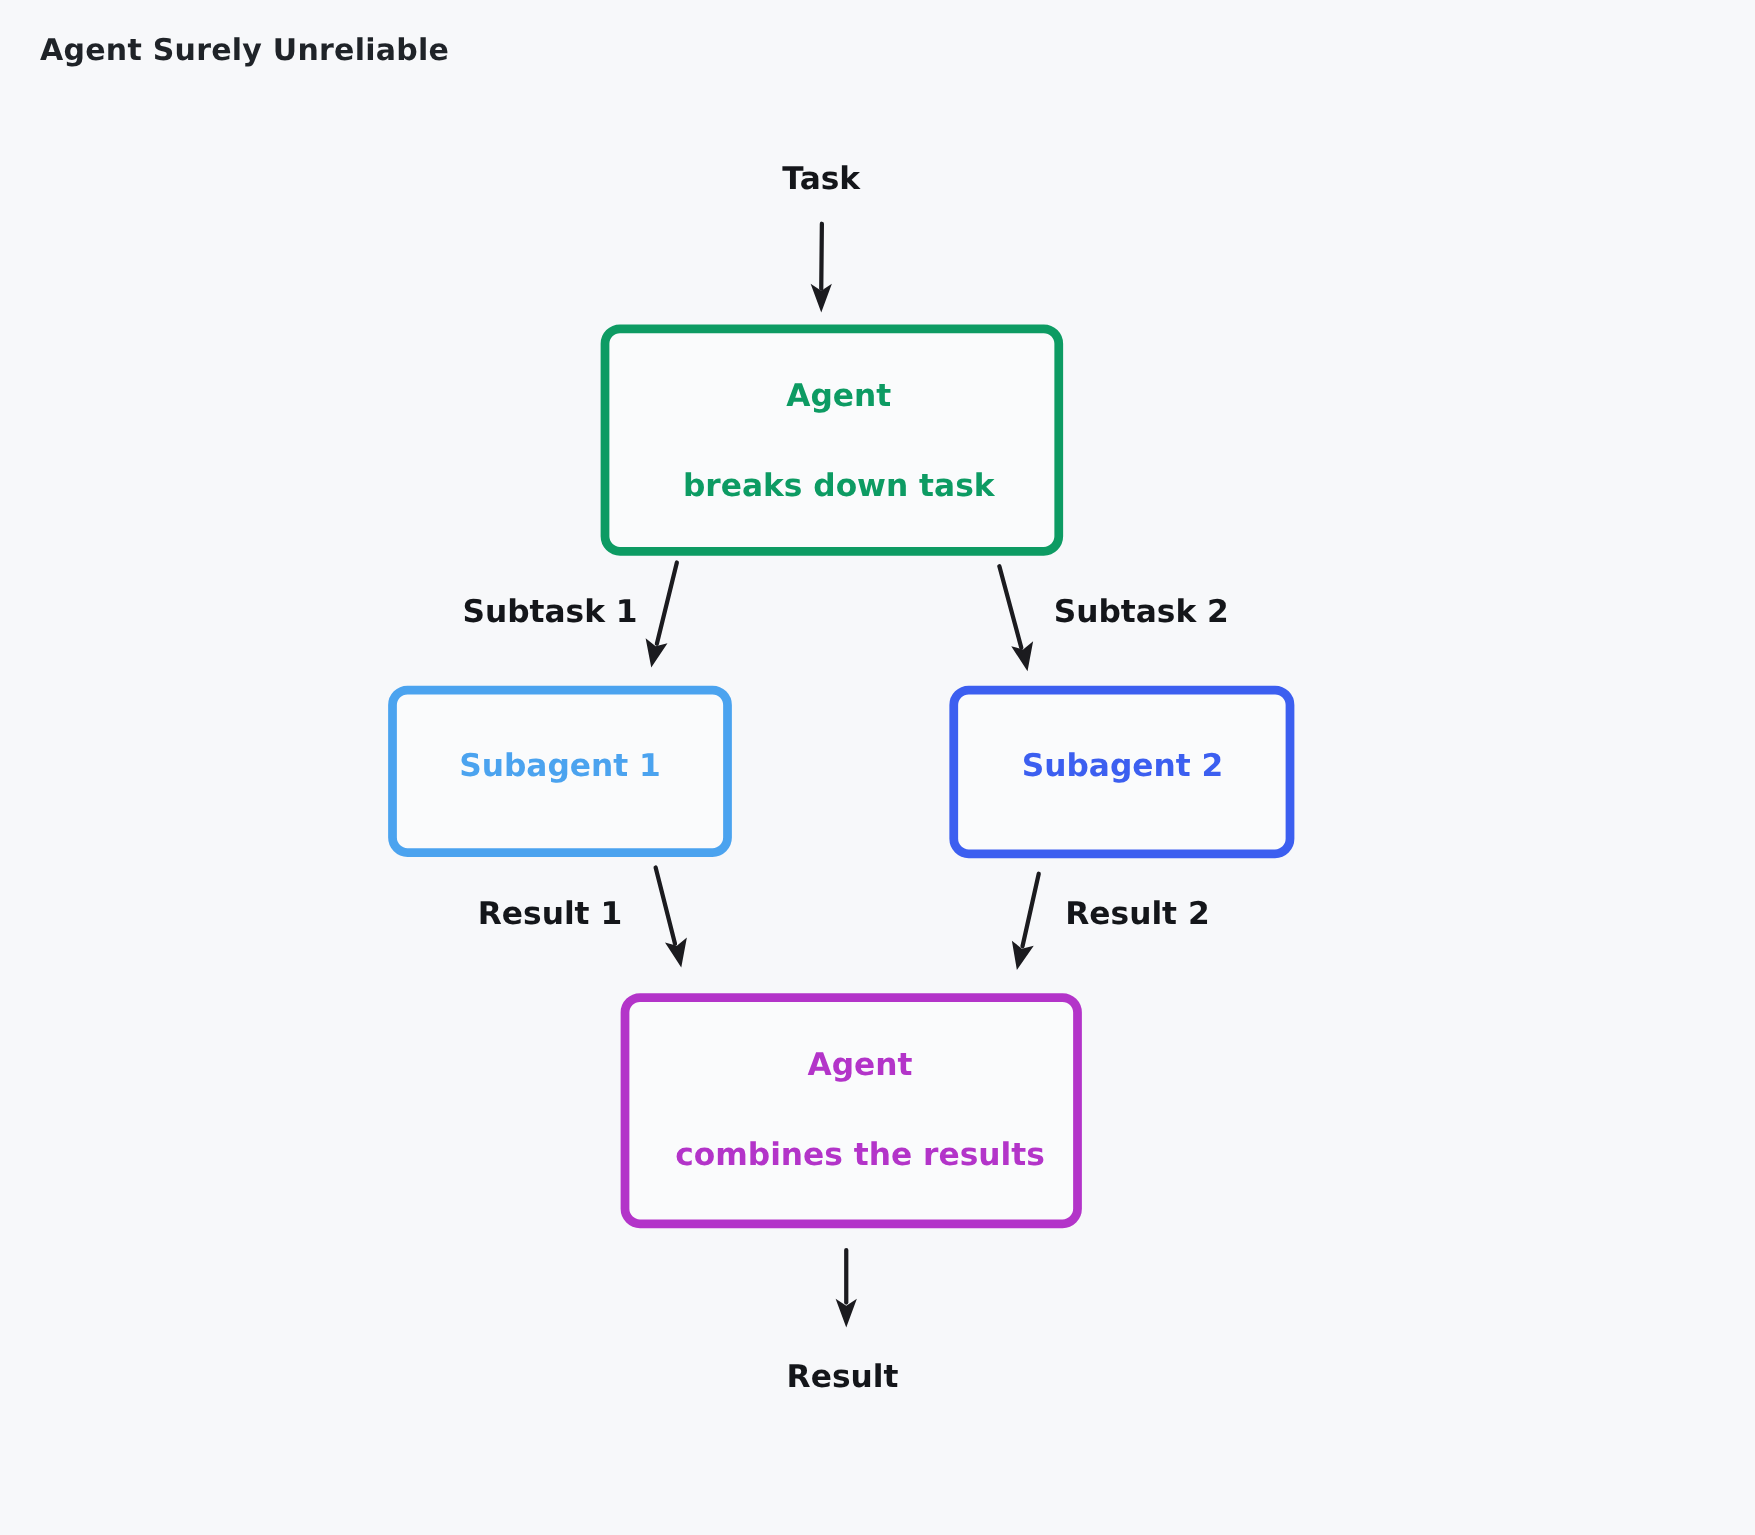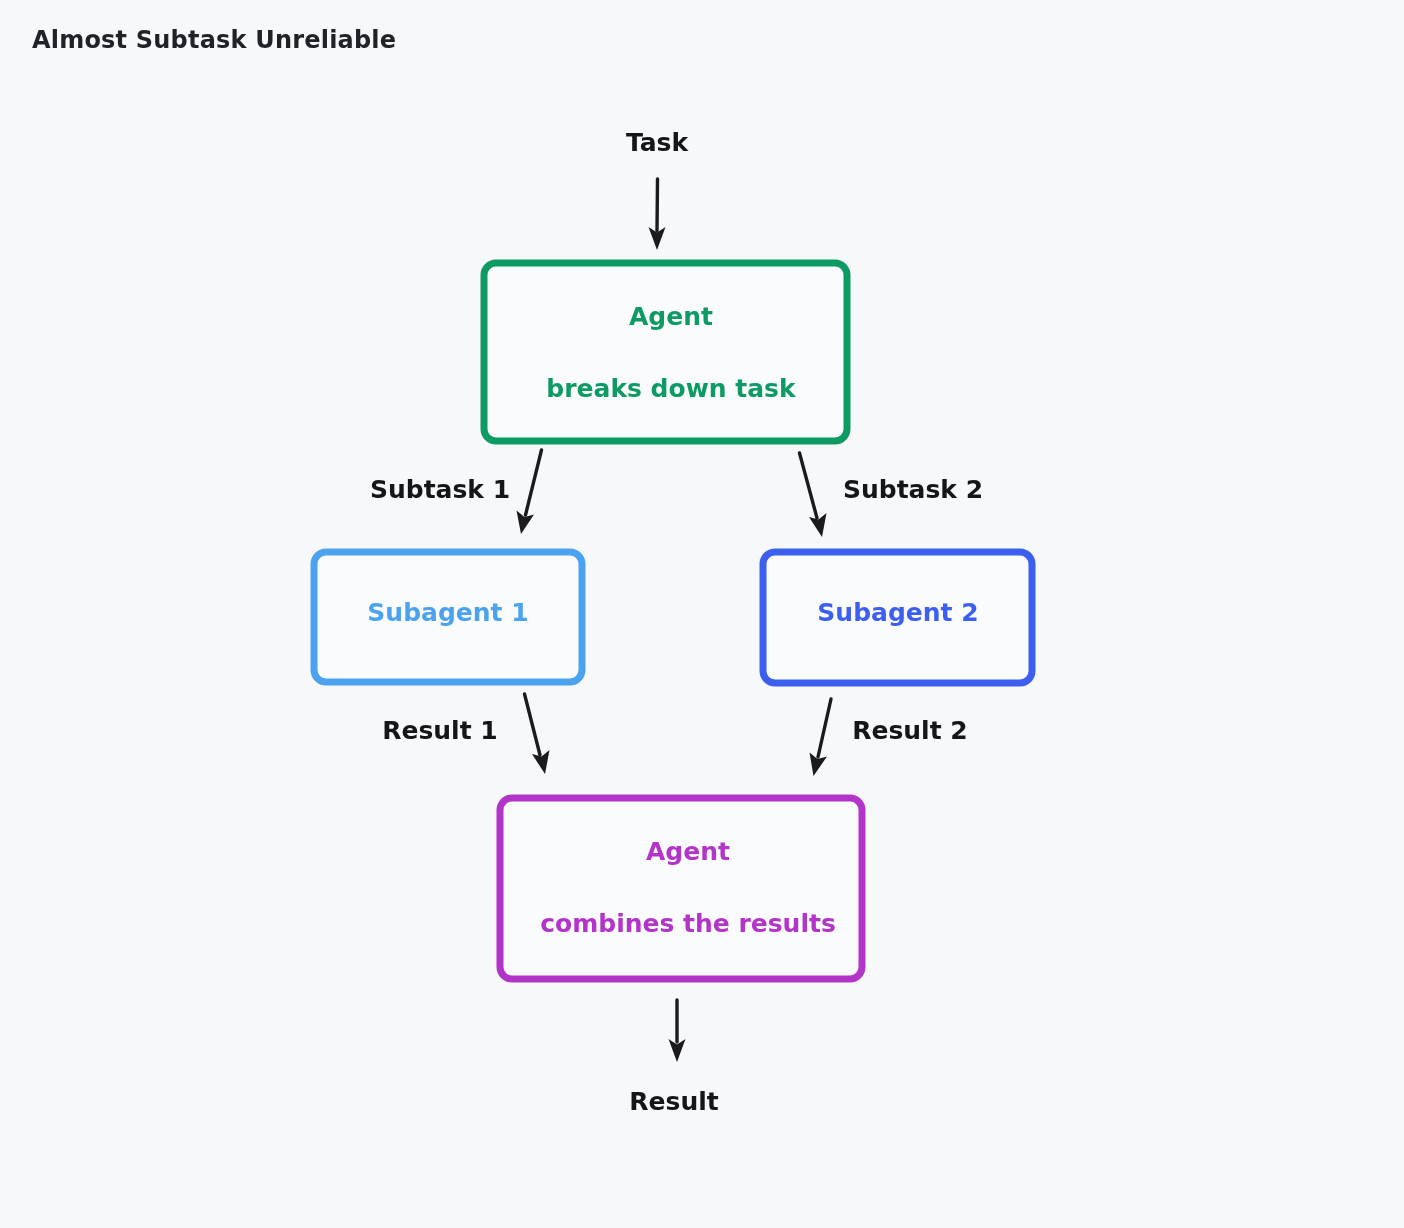--- a/index.html
+++ b/index.html
@@ -78,21 +78,21 @@
     font-size: 25px;
     font-weight: 700;
     fill: #14161a;
     text-anchor: middle;
     dominant-baseline: middle;
   }
 </style>
 </head>
 <body>
 
-<div id="page-title">Almost Subtask Unreliable</div>
+<div id="page-title">Agent Surely Unreliable</div>
 
 <div id="diagram-canvas">
   <svg id="diagram-svg" viewBox="0 0 1404 1228" xmlns="http://www.w3.org/2000/svg">
 
     <text class="terminal-label" x="657" y="144">Task</text>
 
     <g>
       <path class="edge-line" d="M 657.5 179 L 657 231"></path>
       <path class="edge-head" d="M 657 250 L 648.5 227 L 657 232.5 L 665.5 227 Z"></path>
     </g>

